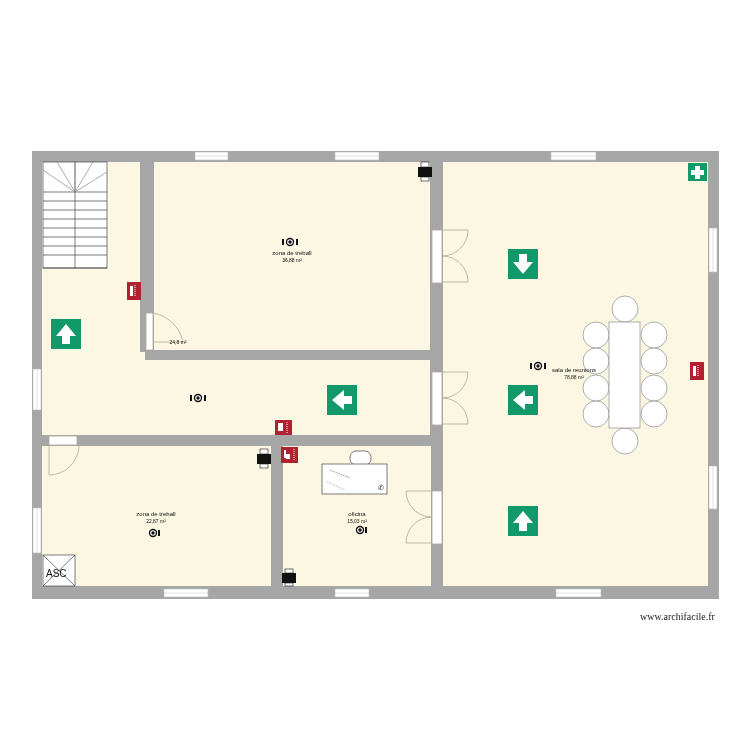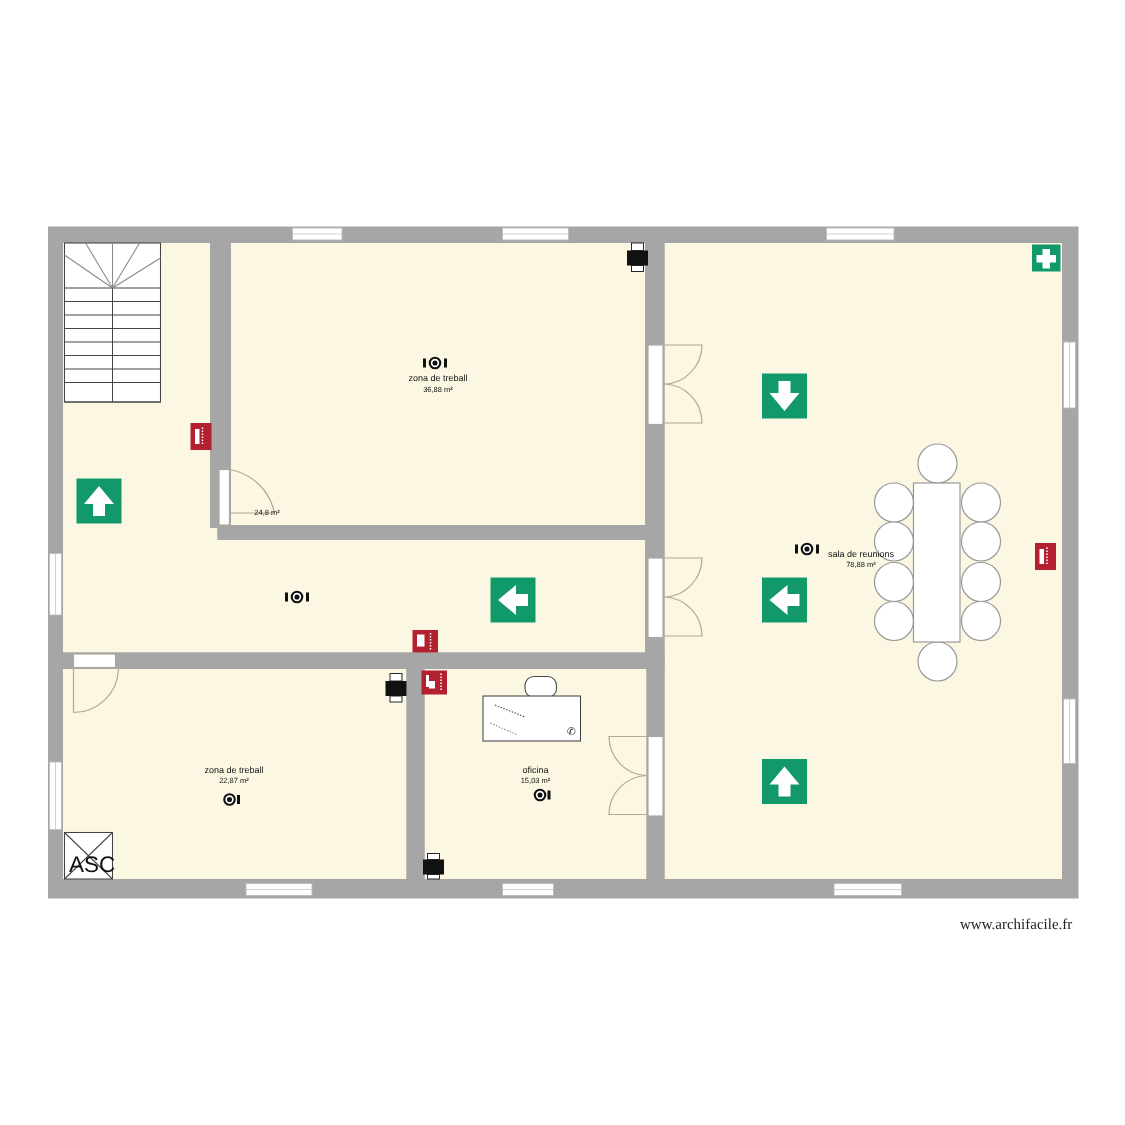--- a/index.html
+++ b/index.html
@@ -1,21 +1,21 @@
 <!DOCTYPE html>
 <html><head>
 <meta charset="utf-8">
 <style>
   html, body { margin: 0; padding: 0; background: #ffffff; }
   body { width: 750px; height: 750px; position: relative; overflow: hidden; font-family: "Liberation Sans", sans-serif; }
   #plan { position: absolute; left: 0; top: 0; width: 750px; height: 750px; }
   .room-label { position: absolute; font-size: 6px; color: #111; text-align: center; line-height: 7px; white-space: nowrap; transform: translateX(-50%); }
   .room-label .area { font-size: 5px; display: block; }
   .watermark { position: absolute; left: 640px; top: 611px; font-size: 10px; color: #222; font-family: Liberation Serif, serif; }
-  .asc-label { position: absolute; left: 46px; top: 568px; font-size: 15px; color: #111; }
+  .asc-label { position: absolute; left: 46px; top: 568px; font-size: 10px; color: #111; }
 </style>
 </head>
 <body>
 
 <svg id="plan" viewBox="0 0 750 750" xmlns="http://www.w3.org/2000/svg">
 
   <rect x="32" y="151" width="687" height="448" fill="#a6a6a6"></rect>
 
   <g fill="#fcf7e3">
     <rect x="42" y="162" width="98" height="190"></rect>

